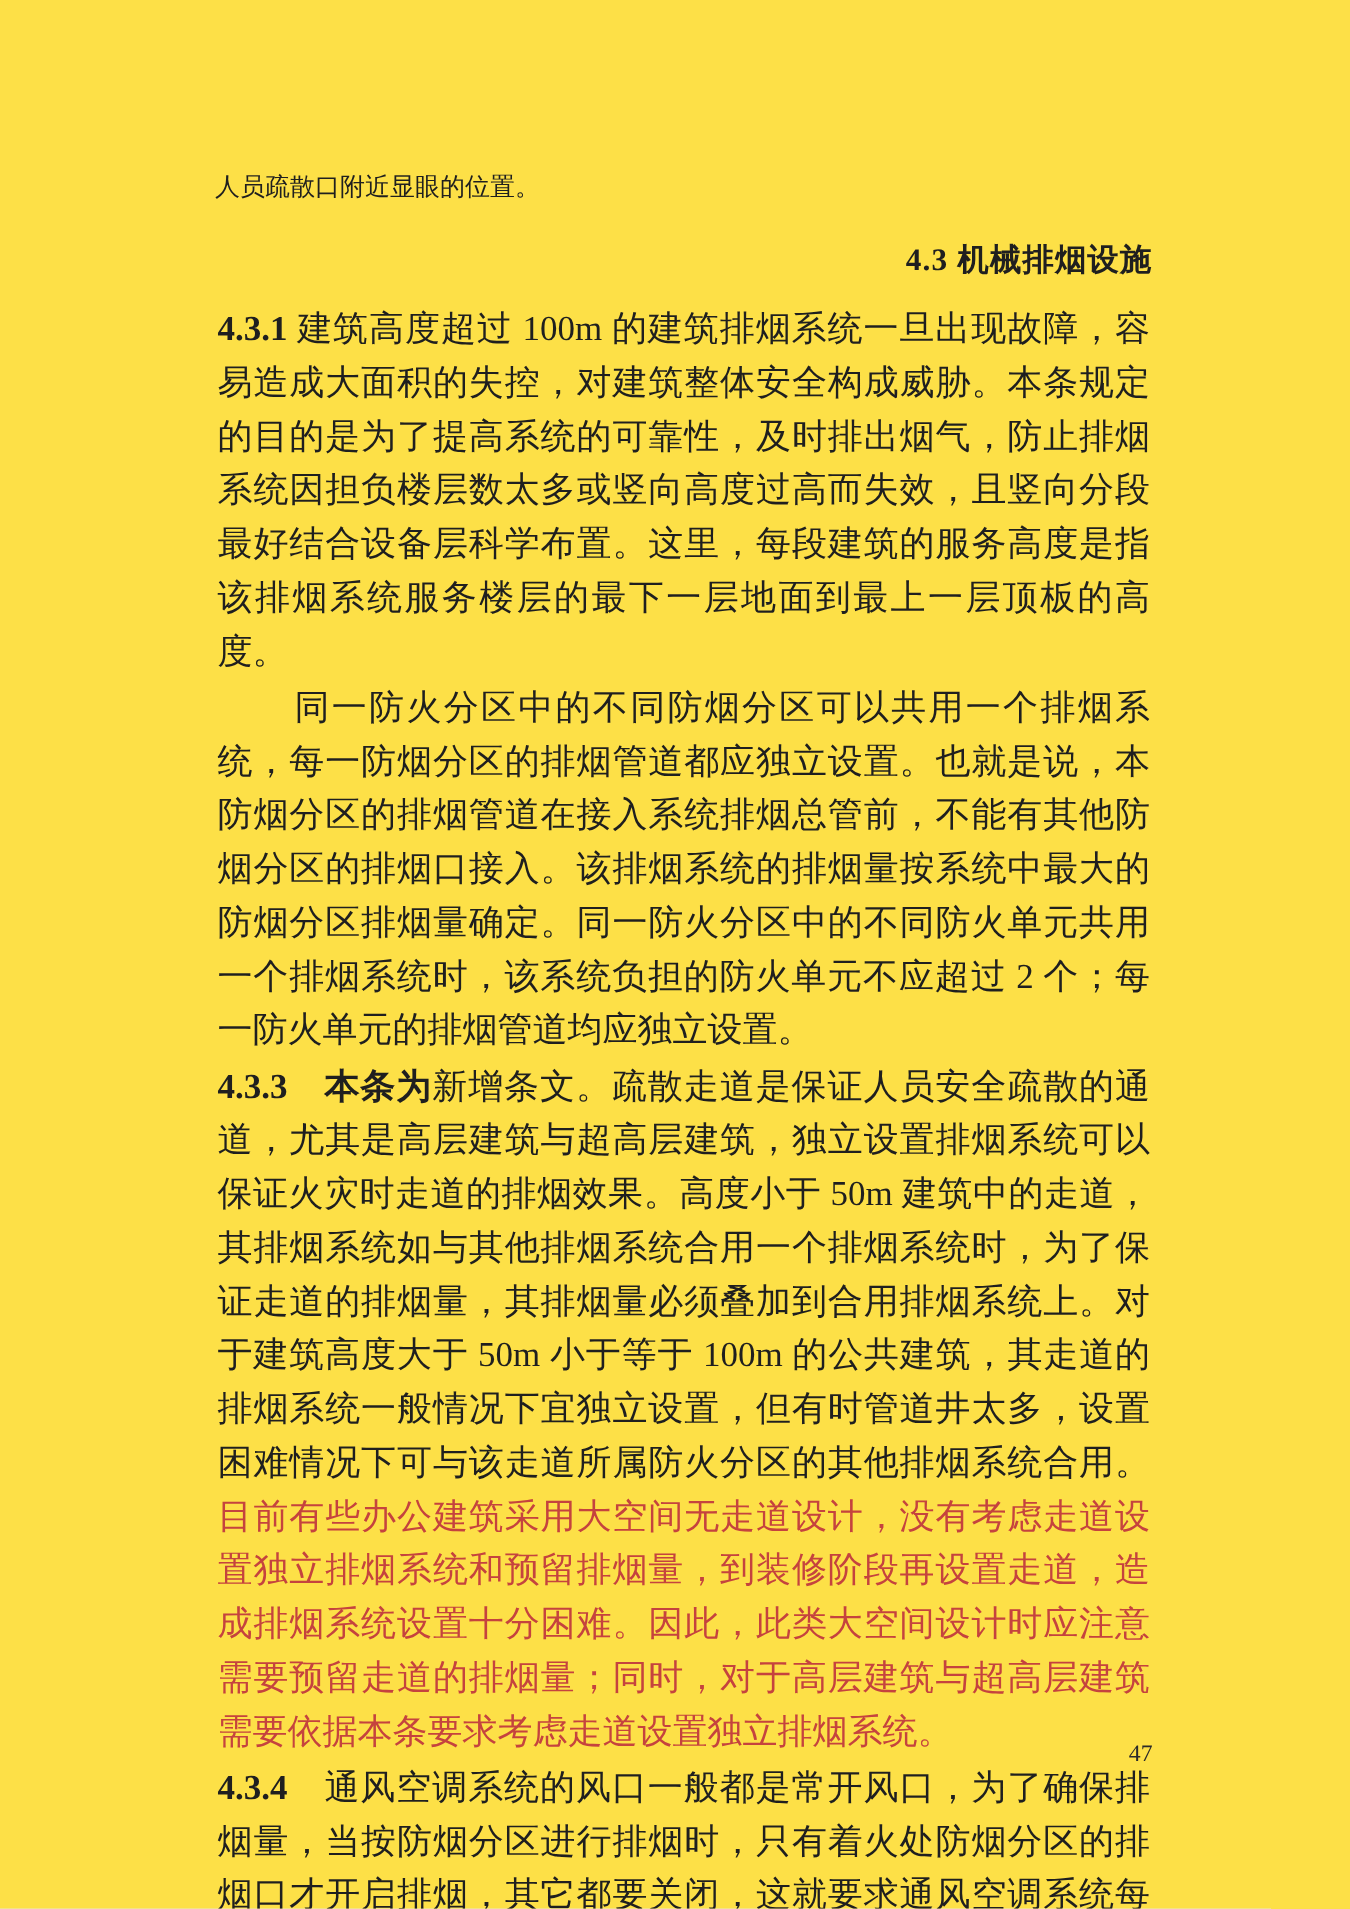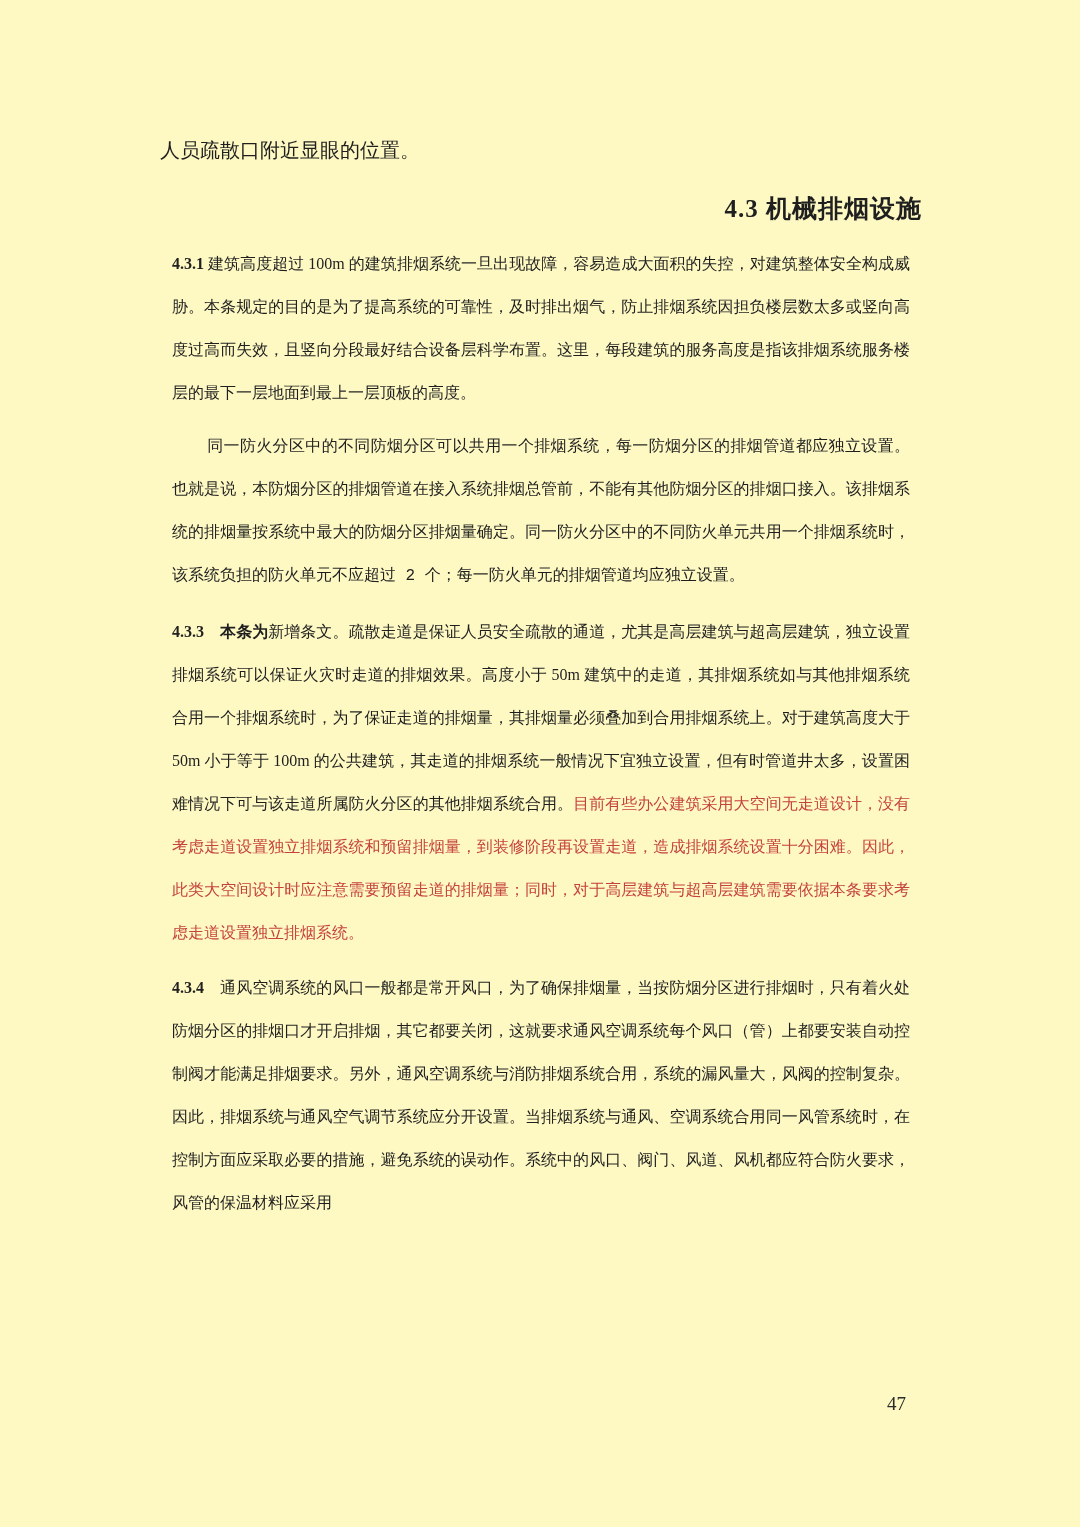--- a/index.html
+++ b/index.html
@@ -5,65 +5,65 @@
   html, body {
     margin: 0;
     padding: 0;
     background: #e8e8e8;
   }
   .page {
     position: relative;
     width: 1080px;
     height: 1527px;
     margin: 0 auto;
-    background: #fef9c3;
+    background: #fde047;
     font-family: "Liberation Serif", "DejaVu Serif", serif;
     color: #1f1f1f;
     overflow: hidden;
     box-sizing: border-box;
+    padding-left: 12px;
   }
   .content {
     padding: 129px 158px 0 160px;
     box-sizing: border-box;
   }
   .intro-line {
     font-size: 20px;
     line-height: 43px;
     margin: 0;
     text-align: justify;
   }
   .section-heading {
     font-size: 25px;
     line-height: 34px;
     font-weight: bold;
     text-align: right;
     margin: 20px 0 16px 0;
     letter-spacing: 1px;
   }
   .para {
-    font-size: 16px;
+    font-size: 28px;
     line-height: 43px;
-    margin: 12px;
+    margin: 2px;
     text-align: justify;
     word-break: break-all;
   }
   .para.indent {
     text-indent: 2.2em;
-    font-family: Liberation Mono, monospace;
   }
   .seg-bold {
     font-weight: bold;
   }
   .seg-red {
     color: var(--red, #c5433e);
   }
   .page-number {
     position: absolute;
     top: 1392px;
-    right: 174px;
+    right: 158px;
     font-size: 19px;
     line-height: 24px;
     color: #2a2a2a;
   }
 </style>
 </head>
 <body>
 
 <div class="page" style="--red: #c5433e;">
   <div class="content">

